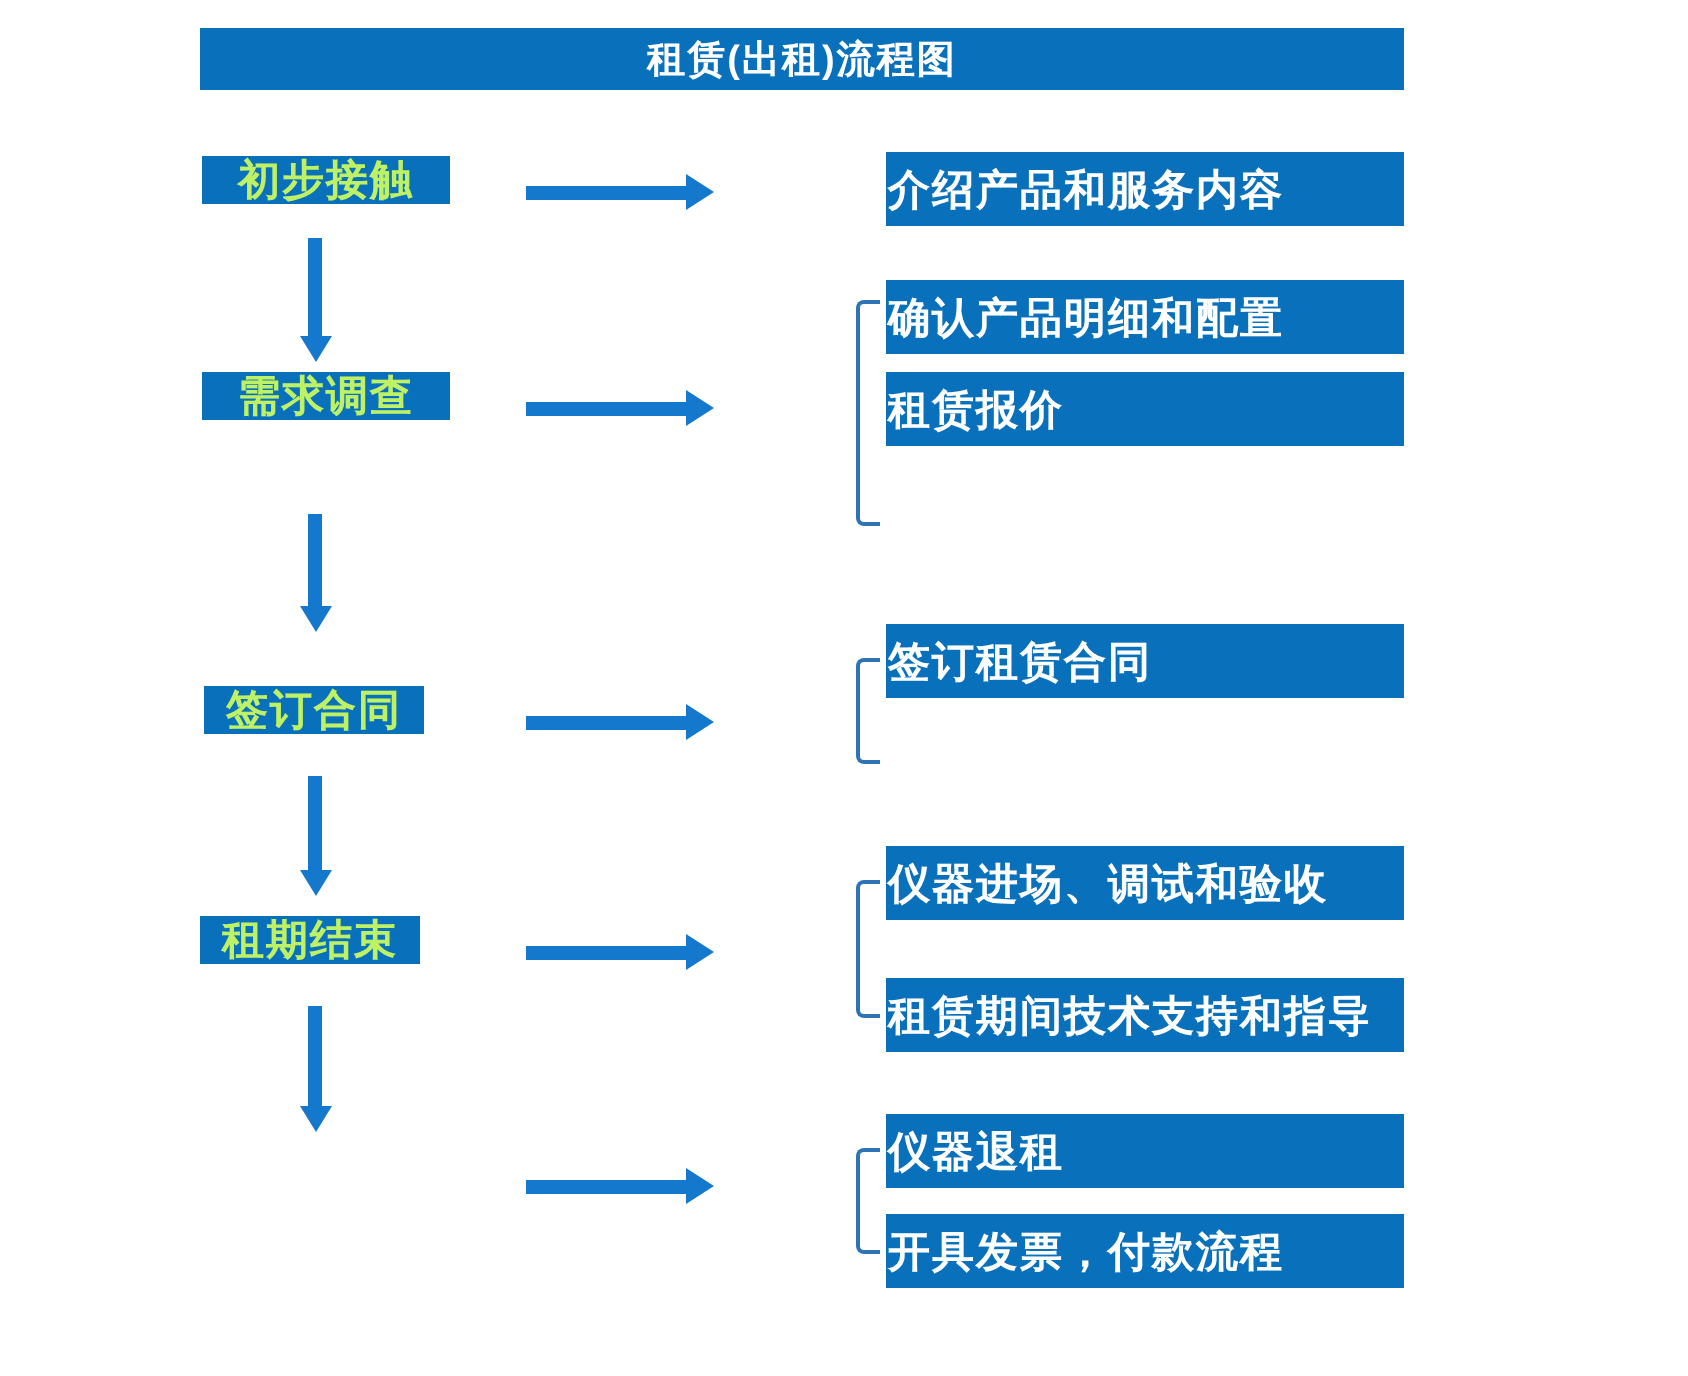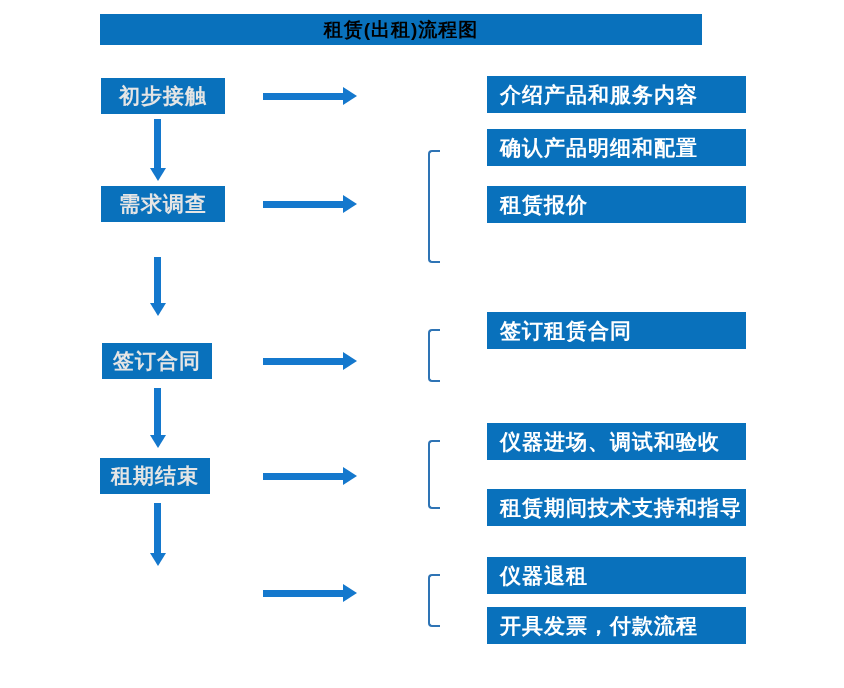--- a/index.html
+++ b/index.html
@@ -9,59 +9,58 @@
     height: 688px;
     background: var(--background, #ffffff);
     font-family: "Liberation Sans", sans-serif;
     overflow: hidden;
   }
   .title-bar {
     position: absolute;
     left: 100px; top: 14px;
     width: 602px; height: 31px;
     background: var(--box-blue, #0971BC);
-    color: #000000;
+    color: #ffffff;
     font-size: 19px;
     font-weight: bold;
     letter-spacing: 1px;
     display: flex; align-items: center; justify-content: center;
   }
   .step-box {
     position: absolute;
     background: var(--box-blue, #0971BC);
-    color: #e5e5e5;
+    color: #bef264;
     font-size: 21px;
     font-weight: bold;
     letter-spacing: 1px;
     display: flex; align-items: center; justify-content: center;
-    height: 36px;
+    height: 24px;
   }
   .detail-box {
     position: absolute;
     left: 443px;
     width: 259px; height: 37px;
     background: var(--box-blue, #0971BC);
     color: #fff;
     font-size: 21px;
     font-weight: bold;
     letter-spacing: 1px;
     display: flex; align-items: center;
-    padding-left: 13px;
+    padding-left: 1px;
     box-sizing: border-box;
-    margin-left: 44px;
   }
   
   .pos-s1 { left:101px; top:78px;  width:124px; }
   .pos-s2 { left:101px; top:186px; width:124px; }
   .pos-s3 { left:102px; top:343px; width:110px; }
   .pos-s4 { left:100px; top:458px; width:110px; }
   .pos-s5 { left:100px; top:575px; width:110px; }
   
   .pos-d1 { top:76px; }
-  .pos-d2 { top:129px; }
+  .pos-d2 { top:140px; }
   .pos-d3 { top:186px; }
   .pos-d4 { top:243px; }
   .pos-d5 { top:312px; }
   .pos-d6 { top:362px; }
   .pos-d7 { top:423px; }
   .pos-d8 { top:489px; }
   .pos-d9 { top:557px; }
   .pos-d10{ top:607px; }
   
   .h-arrow {

